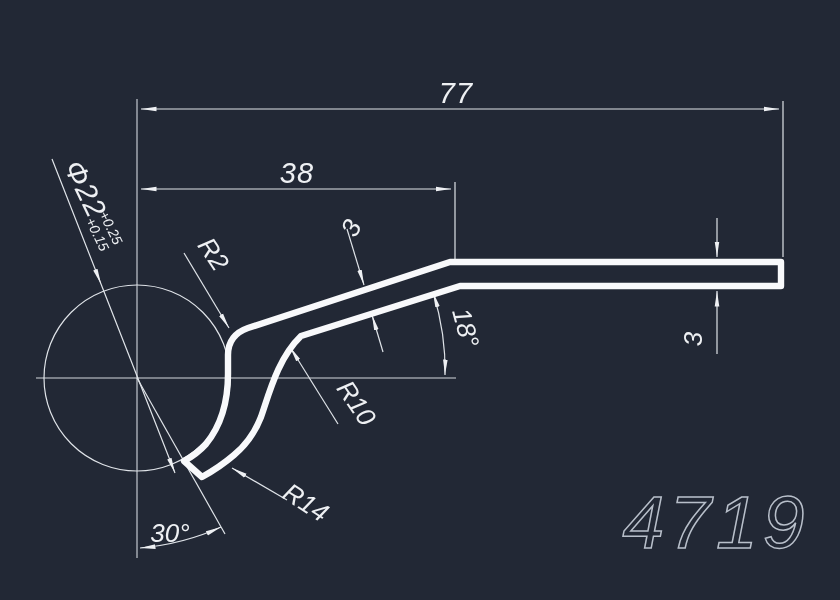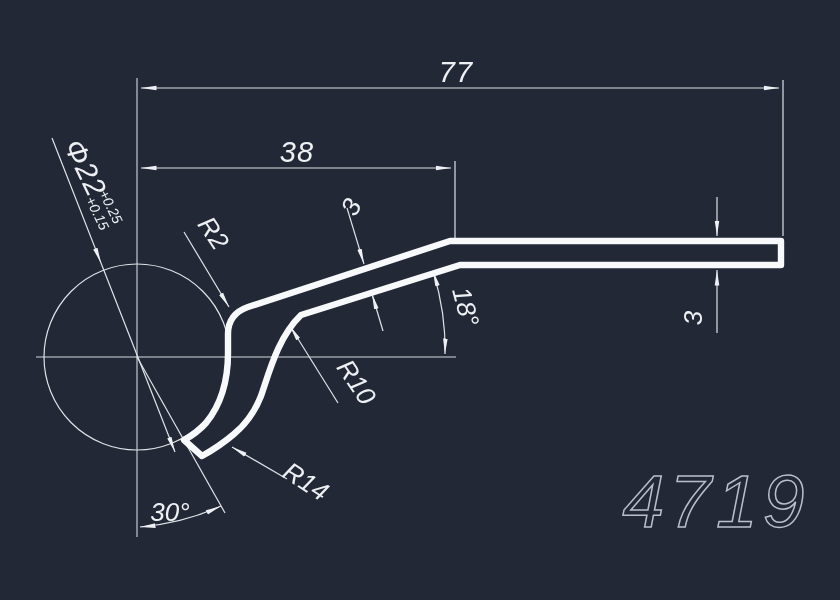--- a/index.html
+++ b/index.html
@@ -8,20 +8,21 @@
     background: #222835;
     width: 840px;
     height: 600px;
     overflow: hidden;
     font-family: "Liberation Sans", sans-serif;
   }
   #stage {
     position: relative;
     width: 840px;
     height: 520px;
+    margin-top: 21px;
   }
   svg { display: block; }
   .thin {
     stroke: #dfe3e8;
     stroke-width: 1.2;
     fill: none;
   }
   .center {
     stroke: #d3d8de;
     stroke-width: 1.1;

